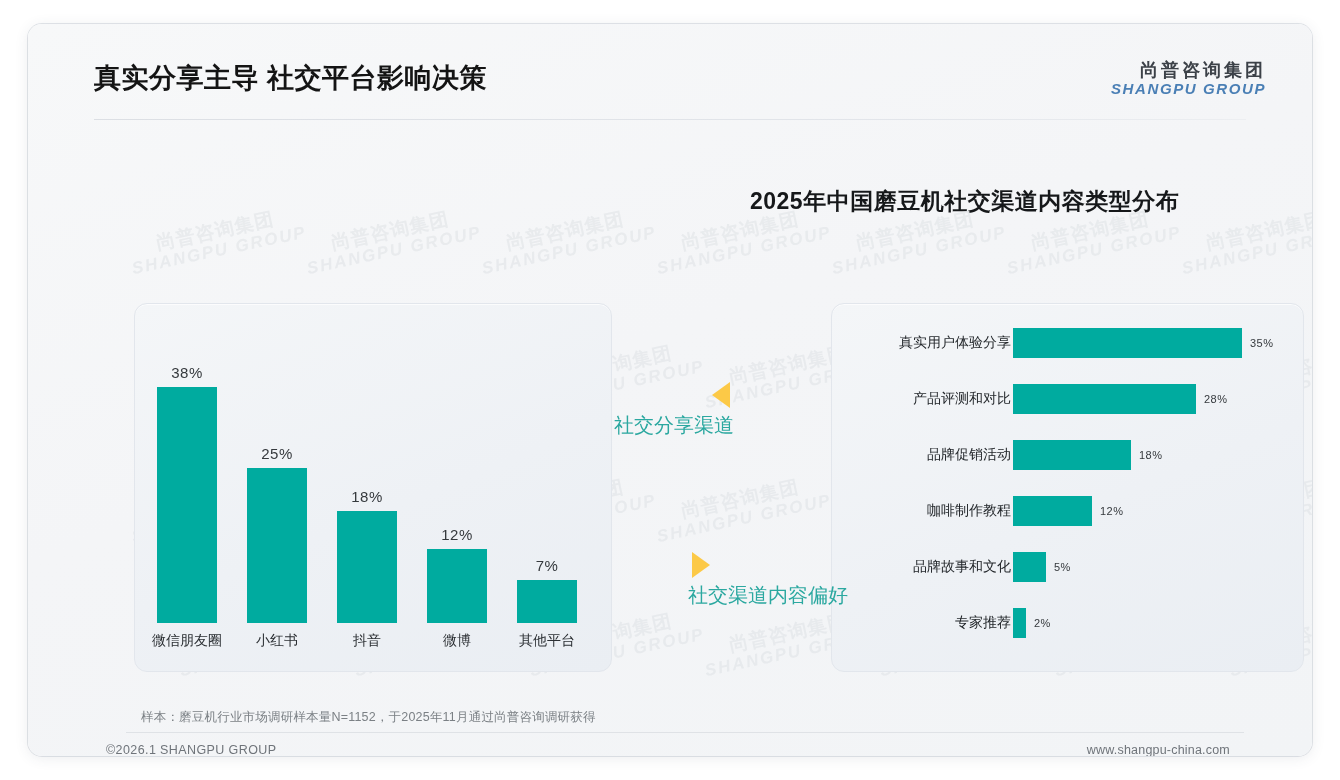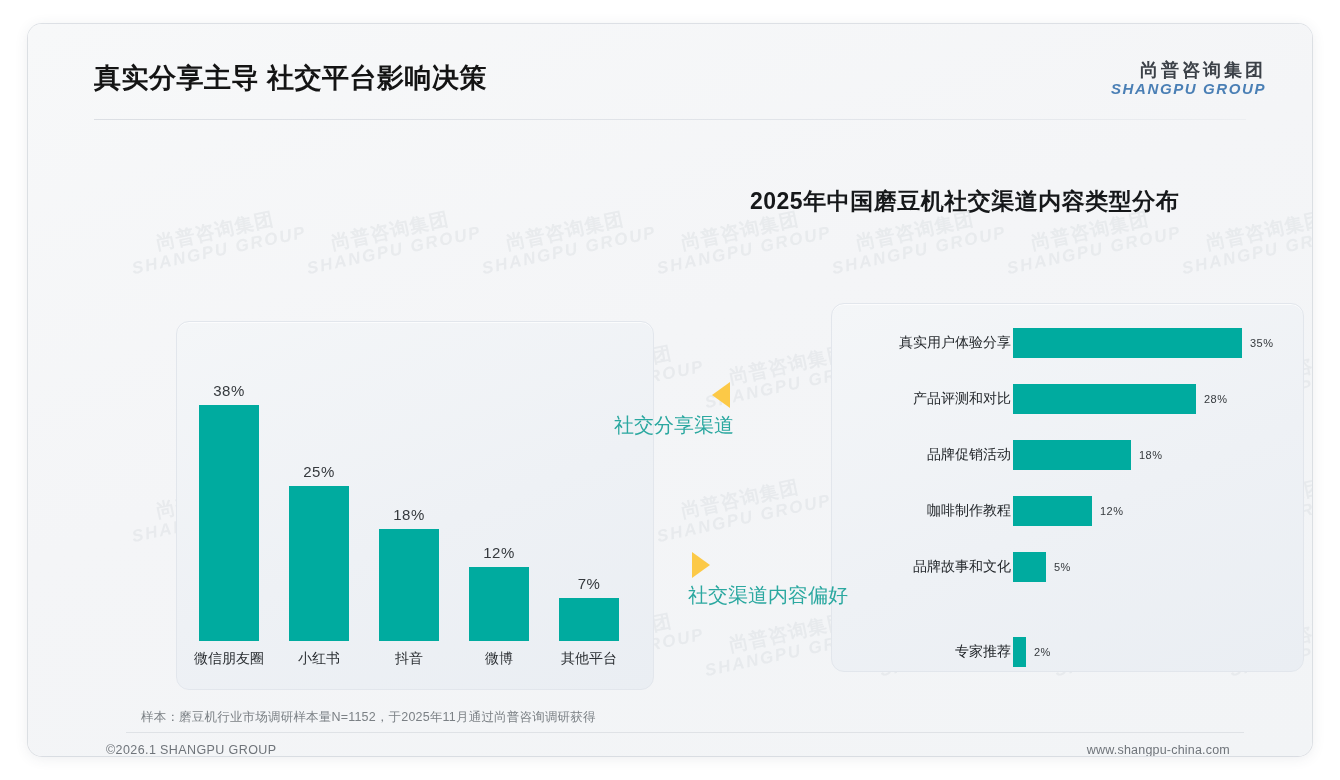--- a/index.html
+++ b/index.html
@@ -101,21 +101,21 @@
 
   
   .card {
     position: absolute;
     background: linear-gradient(158deg, #f4f6f8 0%, #eef1f5 55%, #eaeef3 100%);
     border: 1px solid #e2e6ec;
     border-radius: 13px;
     box-shadow: inset 0 1px 0 rgba(255,255,255,.7);
     overflow: hidden;
   }
-  #card-left  { left: 106px; top: 297px; width: 478px; height: 369px; margin-left: 42px; }
+  #card-left  { left: 106px; top: 279px; width: 478px; height: 369px; }
   #card-right { left: 803px; top: 279px; width: 473px; height: 369px; }
 
   
   #vbars {
     position: absolute;
     left: 0; top: 0; right: 0; bottom: 0;
   }
   .vcol {
     position: absolute;
     bottom: 48px;
@@ -427,21 +427,21 @@
         <div class="hrow" style="top: 192px;">
           <div class="hlabel">咖啡制作教程</div>
           <div class="hbar" style="width: 79px; background: rgb(0, 171, 159);"></div>
           <div class="hval" style="left: 268px;">12%</div>
         </div>
         <div class="hrow" style="top: 248px;">
           <div class="hlabel">品牌故事和文化</div>
           <div class="hbar" style="width: 33px; background: rgb(0, 171, 159);"></div>
           <div class="hval" style="left: 222px;">5%</div>
         </div>
-        <div class="hrow" style="top: 304px; margin-top: 29px;">
+        <div class="hrow" style="top: 304px;">
           <div class="hlabel">专家推荐</div>
           <div class="hbar" style="width: 13px; background: rgb(0, 171, 159);"></div>
           <div class="hval" style="left: 202px;">2%</div>
         </div>
       </div>
   </div>
 
   <div class="annot" id="annot-1">
     <div class="tri tri-left"></div>
     <div class="atext">社交分享渠道</div>

